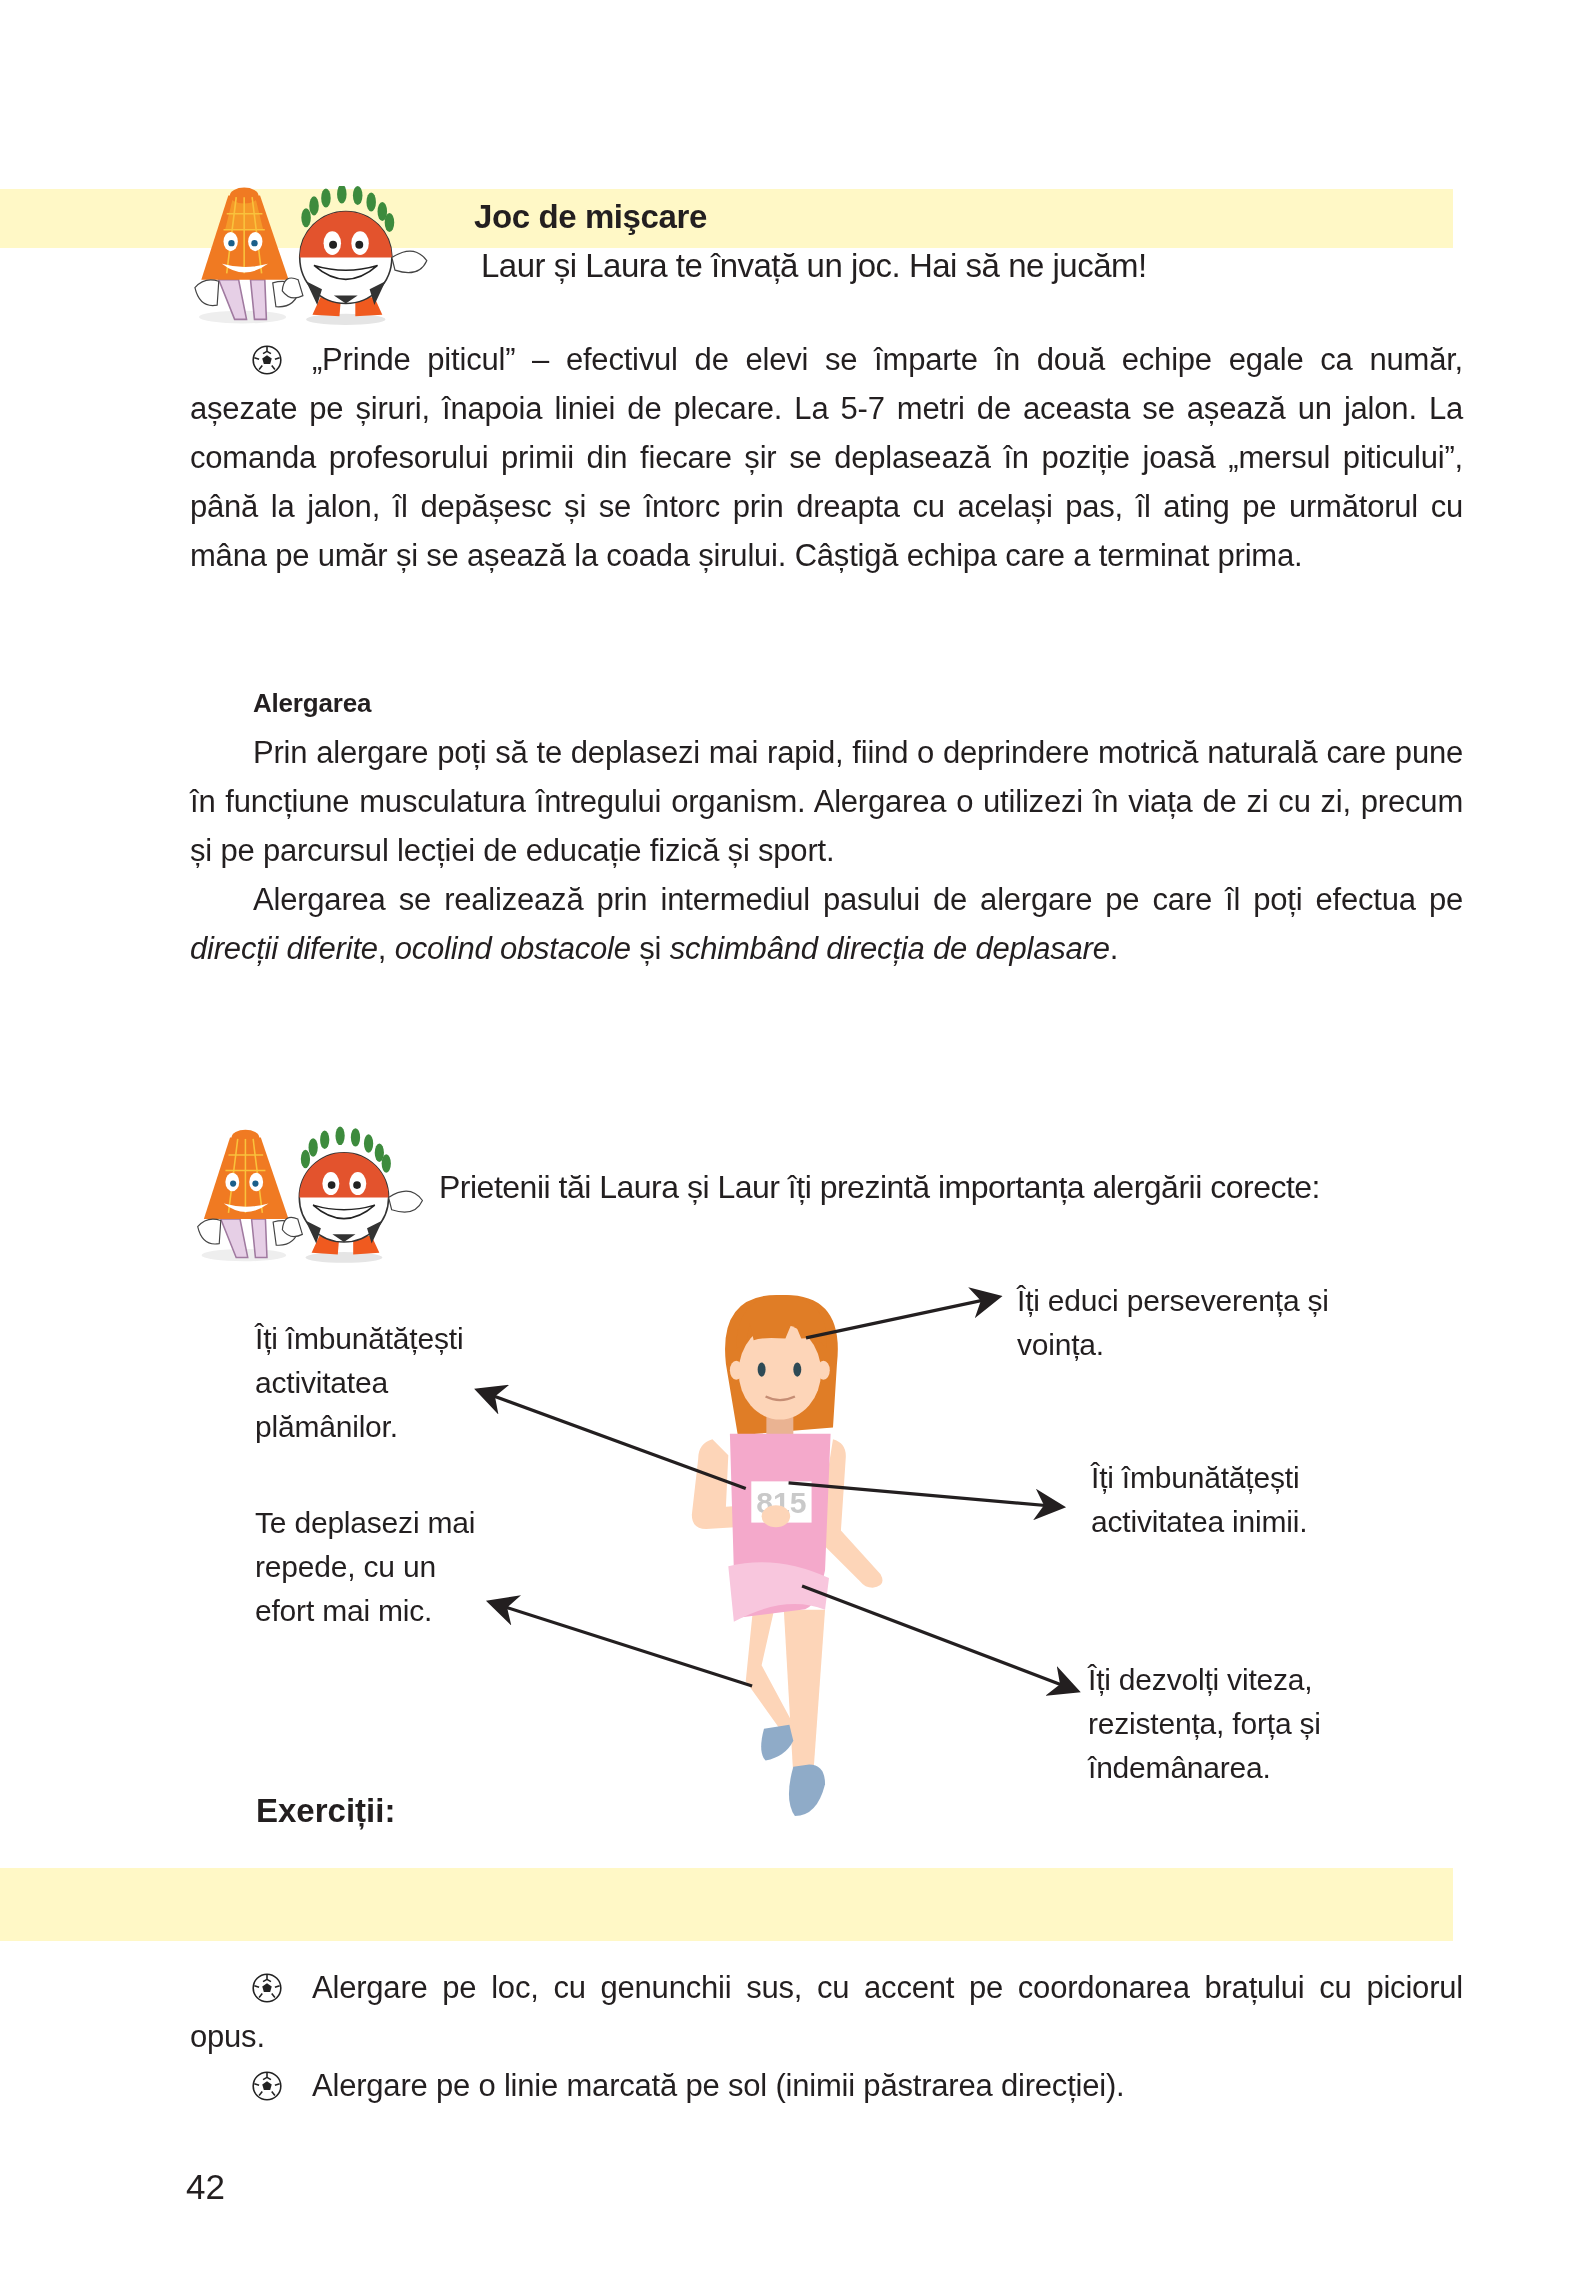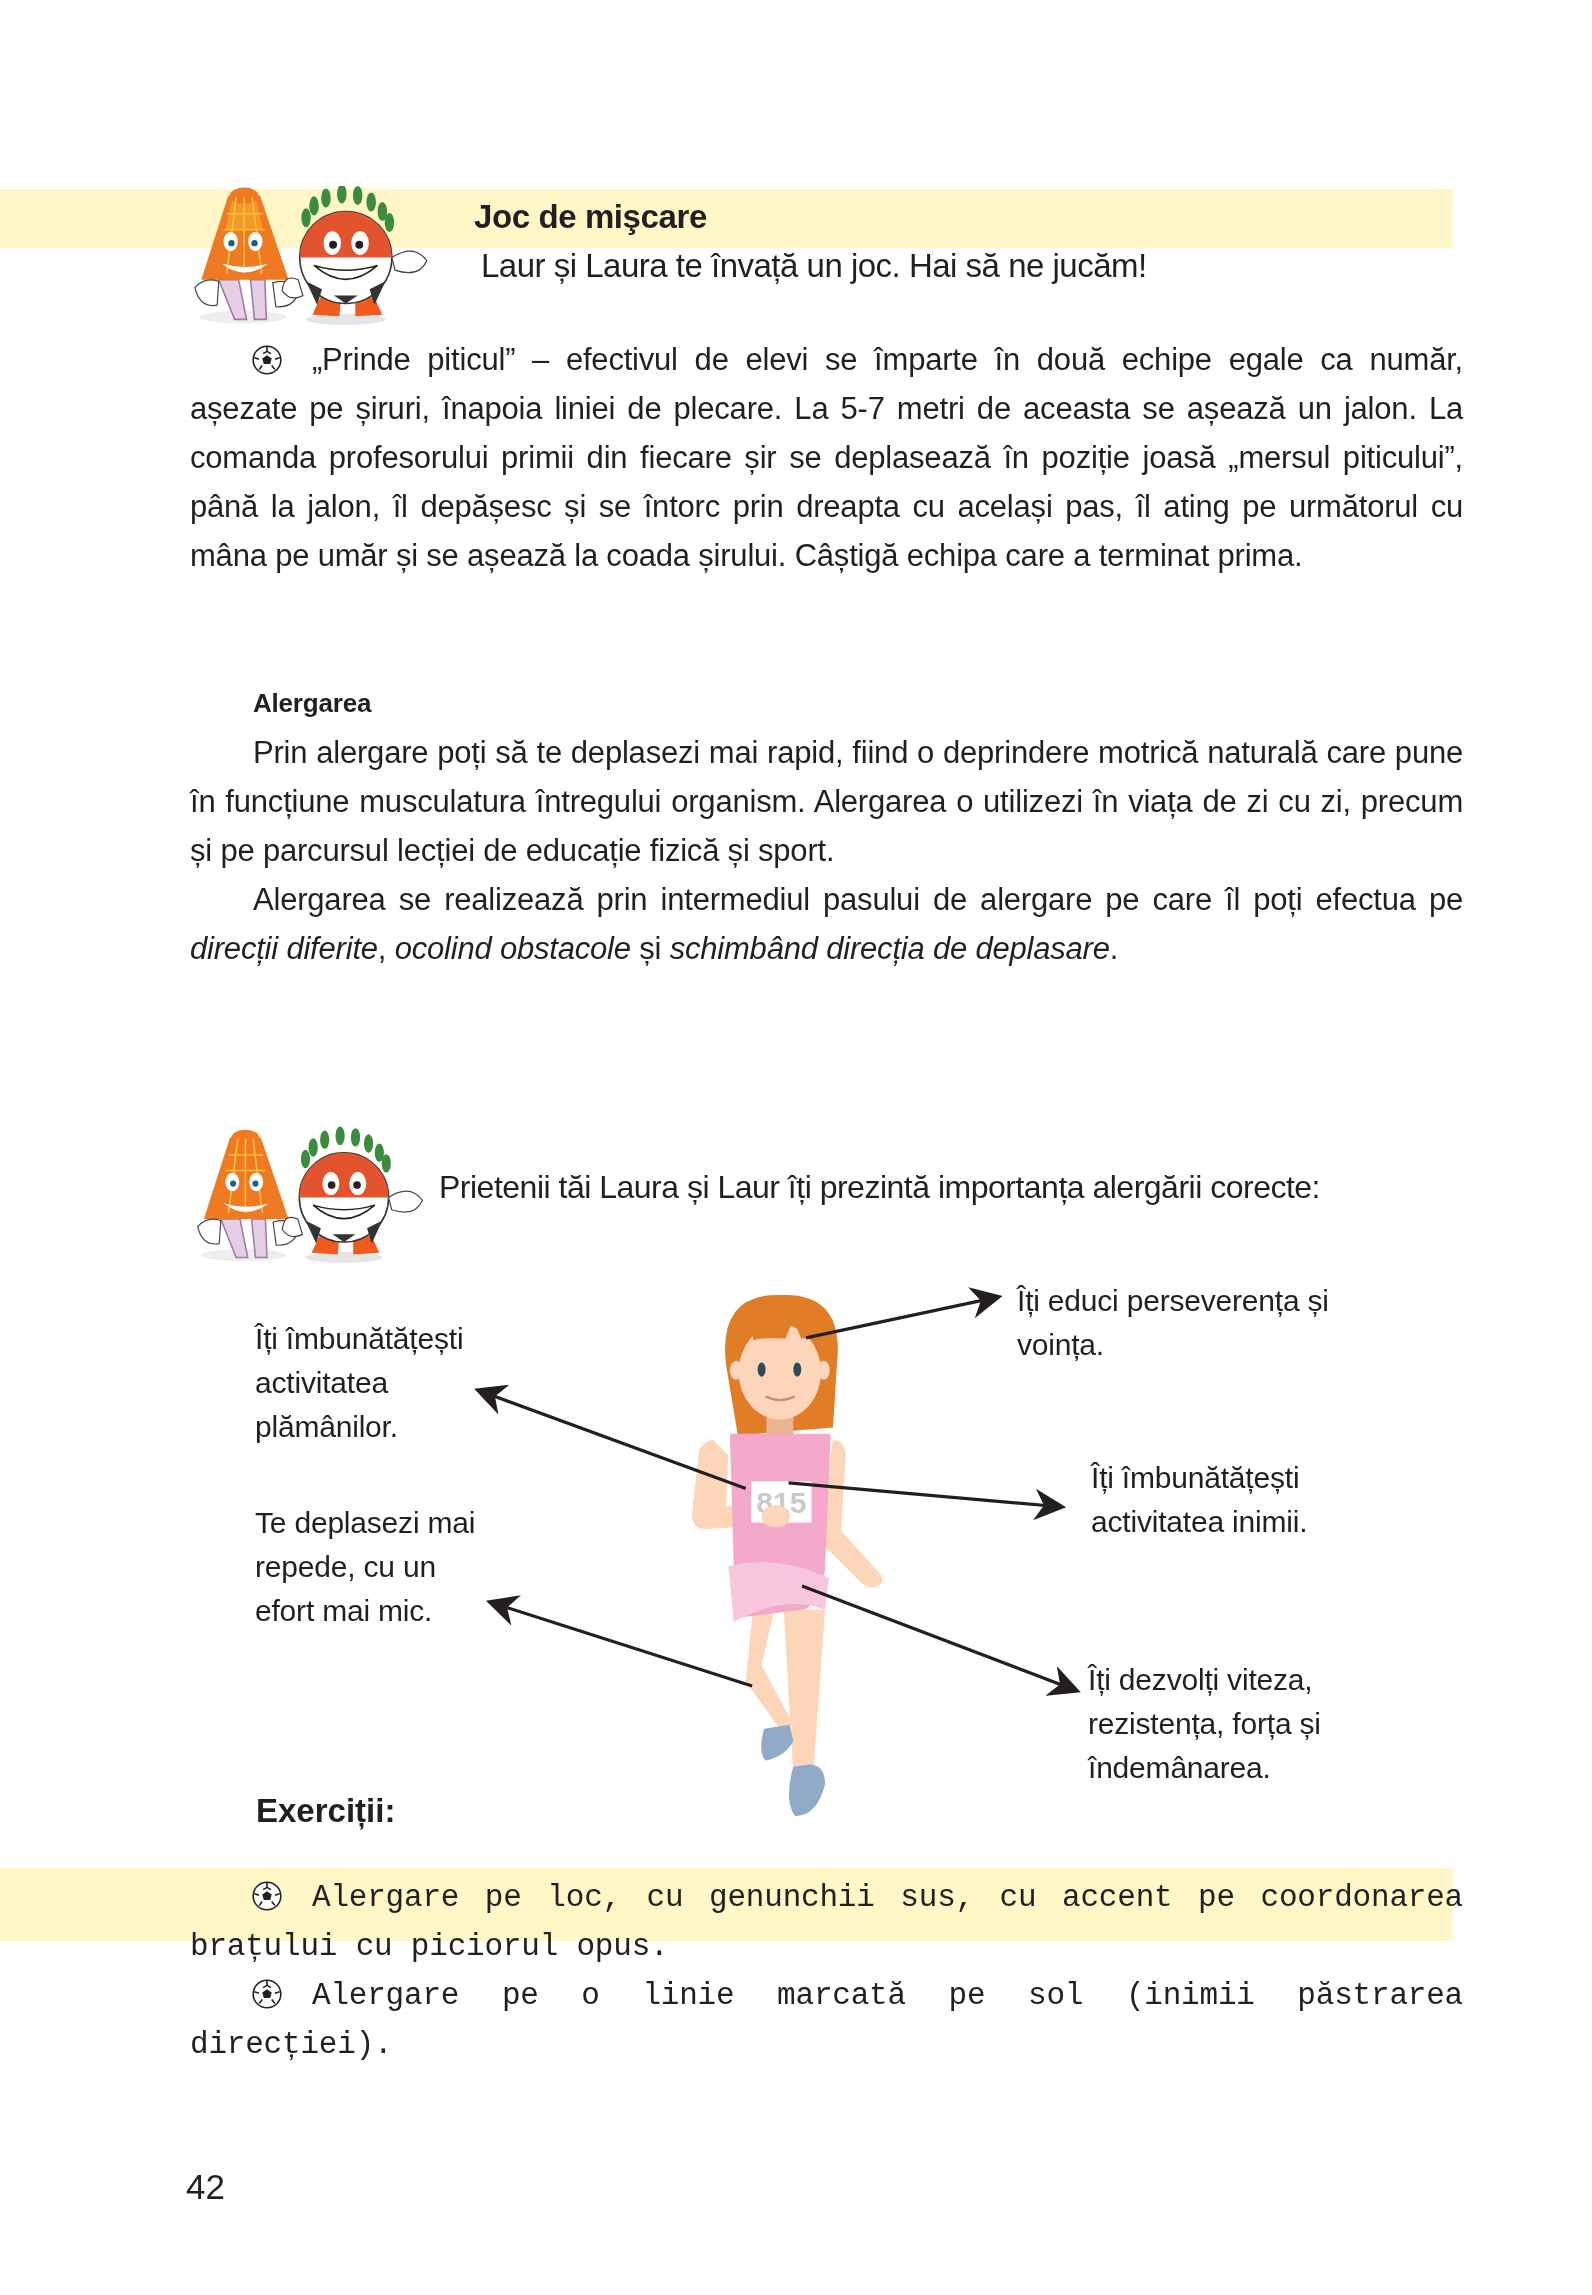--- a/index.html
+++ b/index.html
@@ -204,21 +204,21 @@
 </div>
 <div class="label" style="left:1088px;top:1658px;">
   <div>Îți dezvolți viteza,</div>
   <div>rezistența, forța și</div>
   <div>îndemânarea.</div>
 </div>
 
 <div class="band" style="top:1868px;height:73px;"></div>
 <div class="abs heading" style="left:256px;top:1792px;font-size:33px;text-align:center;">Exerciții:</div>
 
-<div class="para" style="top:1873px;font-family:Liberation Mono, monospace;">
+<div class="para" style="top:1963px;">
   <div><span class="indent" style="width:62px;"></span><span class="ball"><svg width="30" height="30" viewBox="0 0 38 38">
           <circle cx="19" cy="19" r="17.5" fill="#fff" stroke="#222" stroke-width="2"></circle>
           <polygon points="19,13 25,17 23,24 15,24 13,17" fill="#222"></polygon>
           <path d="M19 2 l0 6 l-5 3 M19 8 l5 3 M3 16 l6 2 M35 16 l-6 2 M9 31 l4 -5 M29 31 l-4 -5" stroke="#222" stroke-width="2" fill="none"></path>
         </svg></span><span>Alergare pe loc, cu genunchii sus, cu accent pe coordonarea brațului cu piciorul opus.</span></div>
   <div><span class="indent" style="width:62px;"></span><span class="ball"><svg width="30" height="30" viewBox="0 0 38 38">
           <circle cx="19" cy="19" r="17.5" fill="#fff" stroke="#222" stroke-width="2"></circle>
           <polygon points="19,13 25,17 23,24 15,24 13,17" fill="#222"></polygon>
           <path d="M19 2 l0 6 l-5 3 M19 8 l5 3 M3 16 l6 2 M35 16 l-6 2 M9 31 l4 -5 M29 31 l-4 -5" stroke="#222" stroke-width="2" fill="none"></path>
         </svg></span><span>Alergare pe o linie marcată pe sol (inimii păstrarea direcției).</span></div>

